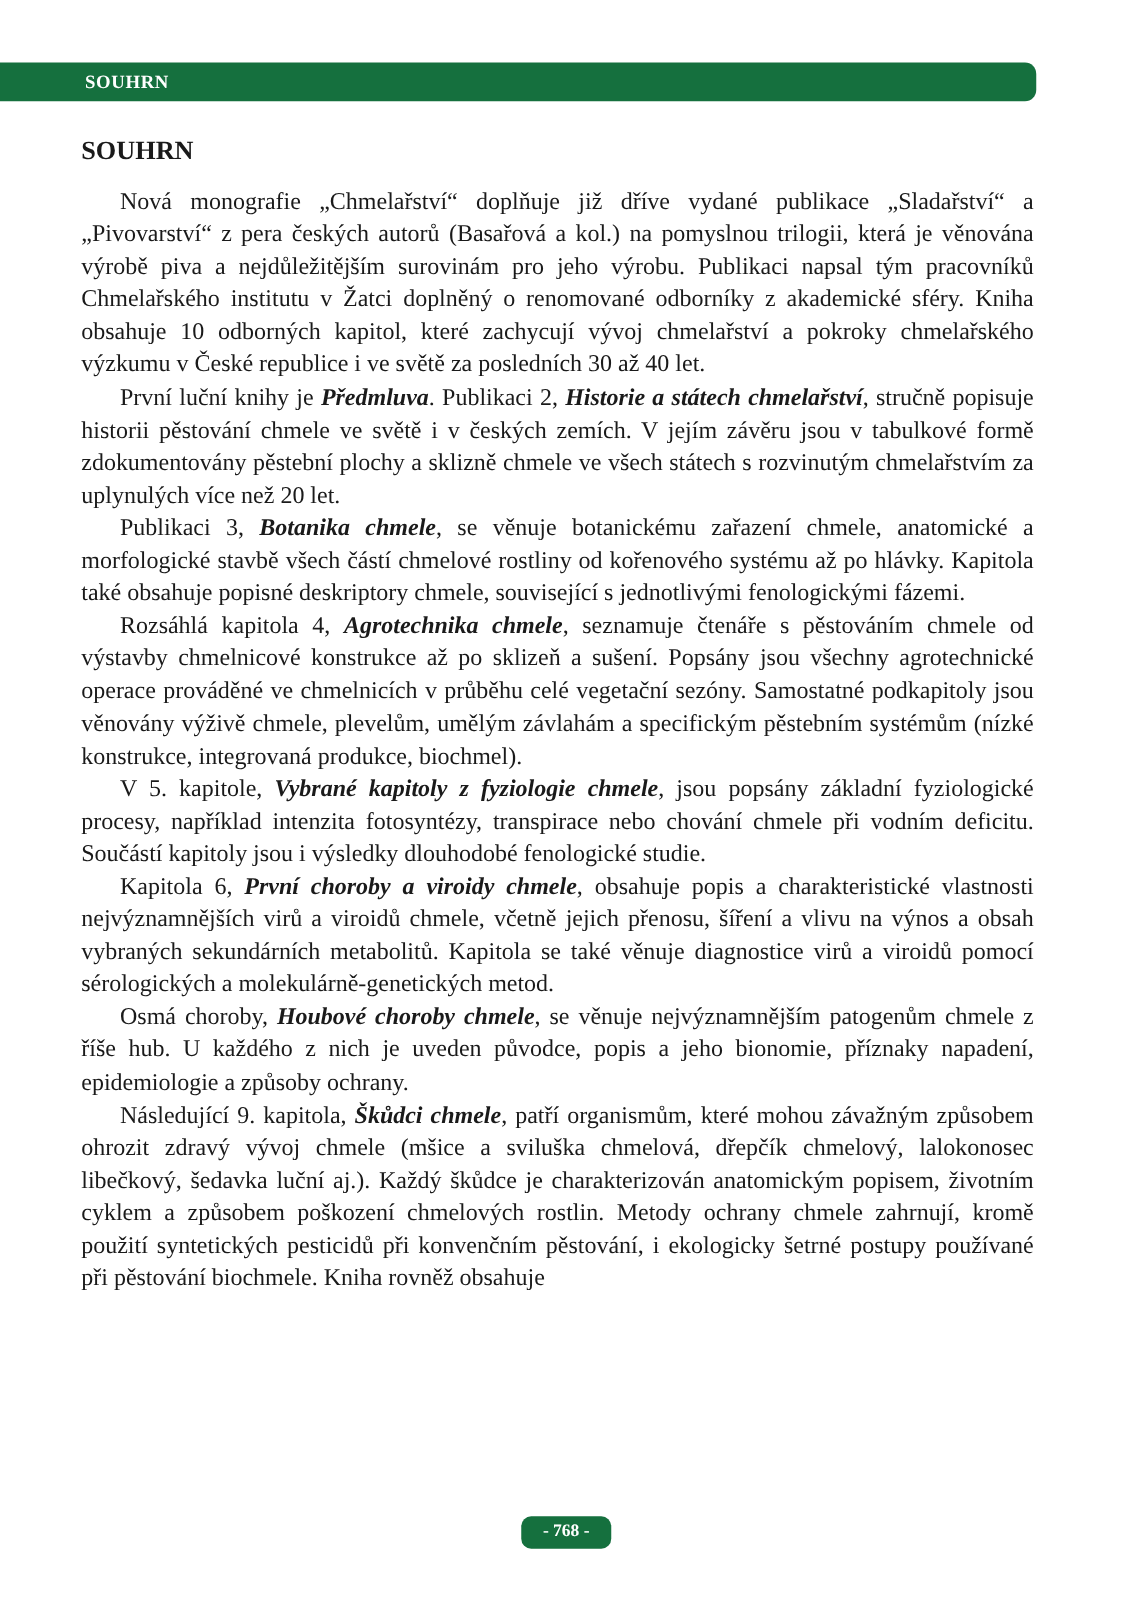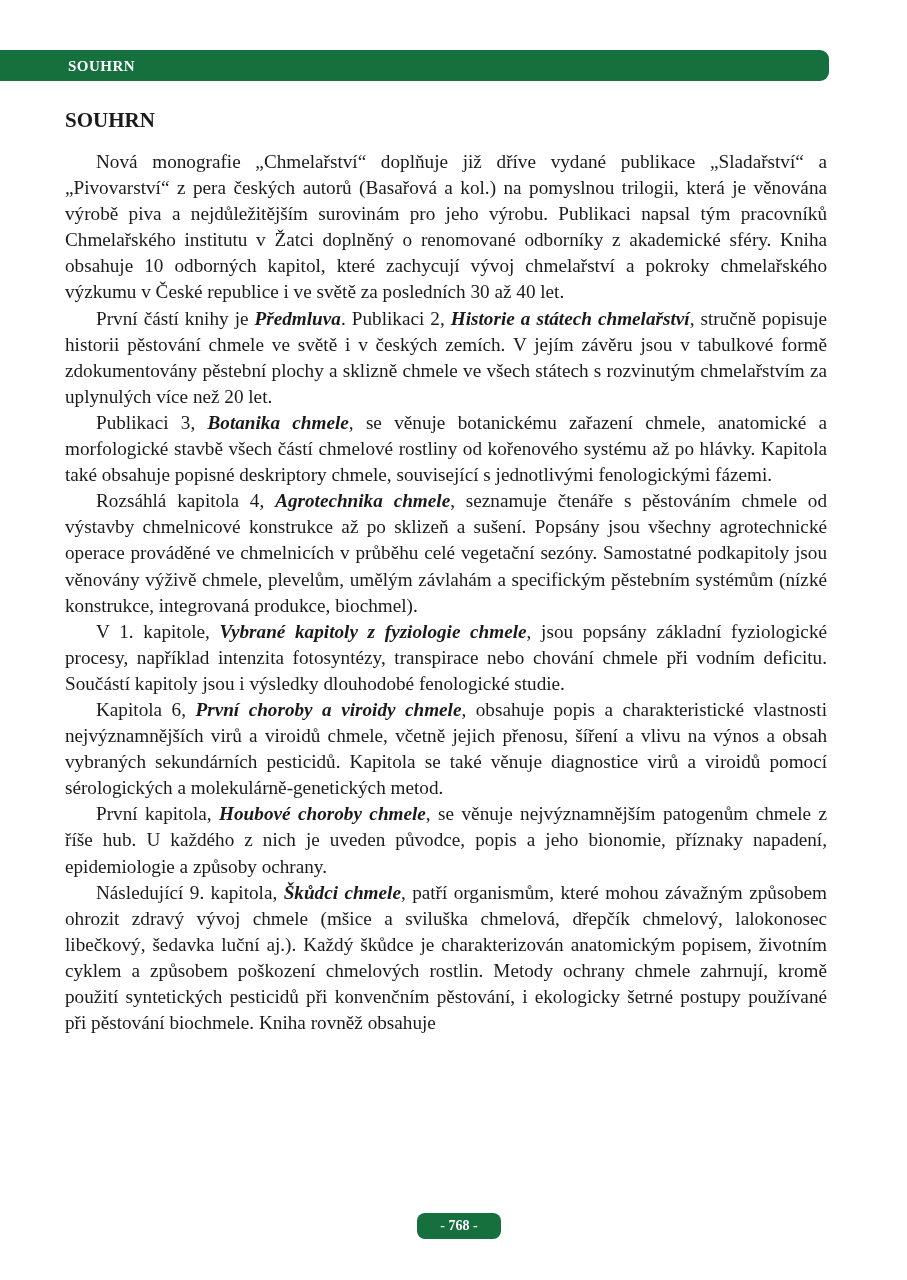--- a/index.html
+++ b/index.html
@@ -8,37 +8,37 @@
   .header-bar { position: absolute; left: 0; top: 50px; width: 829px; height: 31px;
                 background: #15703e; border-radius: 0 9px 9px 0; }
   .header-label { position: absolute; left: 68px; top: 8px; color: #ffffff;
                   font-weight: bold; font-size: 15px; letter-spacing: 0.5px; }
   .page-title { position: absolute; left: 65px; top: 108px; font-weight: bold;
                 font-size: 21px; margin: 0; }
   .body-text { position: absolute; left: 65px; top: 149px; width: 762px;
                font-size: 19.2px; line-height: 26.1px; text-align: justify; font-family: Liberation Serif, serif; }
   .body-text p { margin: 0; text-indent: 31px; }
   .body-text em { font-weight: bold; font-style: italic; }
-  .page-number { position: absolute; left: 417px; top: 1213px; width: 84px; height: 26px;
+  .page-number { position: absolute; left: 417px; top: 1213px; width: 72px; height: 26px;
                  background: #15703e; border-radius: 8px; color: #ffffff; font-weight: bold;
                  font-size: 14px; text-align: center; line-height: 26px; }
 </style>
 </head>
 <body>
 
 <div class="header-bar">
   <span class="header-label">SOUHRN</span>
 </div>
 
 <h1 class="page-title">SOUHRN</h1>
 
 <div class="body-text">
   <p><span>Nová monografie „Chmelařství“ doplňuje již dříve vydané publikace „Sladařství“ a „Pivovarství“ z pera českých autorů (Basařová a kol.) na pomyslnou trilogii, která je věnována výrobě piva a nejdůležitějším surovinám pro jeho výrobu. Publikaci napsal tým pracovníků Chmelařského institutu v Žatci doplněný o renomované odborníky z akademické sféry. Kniha obsahuje 10 odborných kapitol, které zachycují vývoj chmelařství a pokroky chmelařského výzkumu v České republice i ve světě za posledních 30 až 40 let.</span></p>
-  <p><span>První částí knihy je </span><em>Předmluva</em><span>. Publikaci 2, </span><em>Historie a státech chmelařství</em><span>, stručně popisuje historii pěstování chmele ve světě i v českých zemích. V jejím závěru jsou v tabulkové formě zdokumentovány pěstební plochy a sklizně chmele ve všech státech s rozvinutým chmelařstvím za uplynulých více než 20 let.</span></p>
+  <p><span>První luční knihy je </span><em>Předmluva</em><span>. Publikaci 2, </span><em>Historie a státech chmelařství</em><span>, stručně popisuje historii pěstování chmele ve světě i v českých zemích. V jejím závěru jsou v tabulkové formě zdokumentovány pěstební plochy a sklizně chmele ve všech státech s rozvinutým chmelařstvím za uplynulých více než 20 let.</span></p>
   <p><span>Publikaci 3, </span><em>Botanika chmele</em><span>, se věnuje botanickému zařazení chmele, anatomické a morfologické stavbě všech částí chmelové rostliny od kořenového systému až po hlávky. Kapitola také obsahuje popisné deskriptory chmele, související s jednotlivými fenologickými fázemi.</span></p>
   <p><span>Rozsáhlá kapitola 4, </span><em>Agrotechnika chmele</em><span>, seznamuje čtenáře s pěstováním chmele od výstavby chmelnicové konstrukce až po sklizeň a sušení. Popsány jsou všechny agrotechnické operace prováděné ve chmelnicích v průběhu celé vegetační sezóny. Samostatné podkapitoly jsou věnovány výživě chmele, plevelům, umělým závlahám a specifickým pěstebním systémům (nízké konstrukce, integrovaná produkce, biochmel).</span></p>
-  <p><span>V 1. kapitole, </span><em>Vybrané kapitoly z fyziologie chmele</em><span>, jsou popsány základní fyziologické procesy, například intenzita fotosyntézy, transpirace nebo chování chmele při vodním deficitu. Součástí kapitoly jsou i výsledky dlouhodobé fenologické studie.</span></p>
-  <p><span>Kapitola 6, </span><em>První choroby a viroidy chmele</em><span>, obsahuje popis a charakteristické vlastnosti nejvýznamnějších virů a viroidů chmele, včetně jejich přenosu, šíření a vlivu na výnos a obsah vybraných sekundárních pesticidů. Kapitola se také věnuje diagnostice virů a viroidů pomocí sérologických a molekulárně-genetických metod.</span></p>
-  <p><span>První kapitola, </span><em>Houbové choroby chmele</em><span>, se věnuje nejvýznamnějším patogenům chmele z říše hub. U každého z nich je uveden původce, popis a jeho bionomie, příznaky napadení, epidemiologie a způsoby ochrany.</span></p>
+  <p><span>V 5. kapitole, </span><em>Vybrané kapitoly z fyziologie chmele</em><span>, jsou popsány základní fyziologické procesy, například intenzita fotosyntézy, transpirace nebo chování chmele při vodním deficitu. Součástí kapitoly jsou i výsledky dlouhodobé fenologické studie.</span></p>
+  <p><span>Kapitola 6, </span><em>První choroby a viroidy chmele</em><span>, obsahuje popis a charakteristické vlastnosti nejvýznamnějších virů a viroidů chmele, včetně jejich přenosu, šíření a vlivu na výnos a obsah vybraných sekundárních metabolitů. Kapitola se také věnuje diagnostice virů a viroidů pomocí sérologických a molekulárně-genetických metod.</span></p>
+  <p><span>Osmá choroby, </span><em>Houbové choroby chmele</em><span>, se věnuje nejvýznamnějším patogenům chmele z říše hub. U každého z nich je uveden původce, popis a jeho bionomie, příznaky napadení, epidemiologie a způsoby ochrany.</span></p>
   <p><span>Následující 9. kapitola, </span><em>Škůdci chmele</em><span>, patří organismům, které mohou závažným způsobem ohrozit zdravý vývoj chmele (mšice a sviluška chmelová, dřepčík chmelový, lalokonosec libečkový, šedavka luční aj.). Každý škůdce je charakterizován anatomickým popisem, životním cyklem a způsobem poškození chmelových rostlin. Metody ochrany chmele zahrnují, kromě použití syntetických pesticidů při konvenčním pěstování, i ekologicky šetrné postupy používané při pěstování biochmele. Kniha rovněž obsahuje</span></p>
 </div>
 
 <div class="page-number">- 768 -</div>
 
 </body></html>

